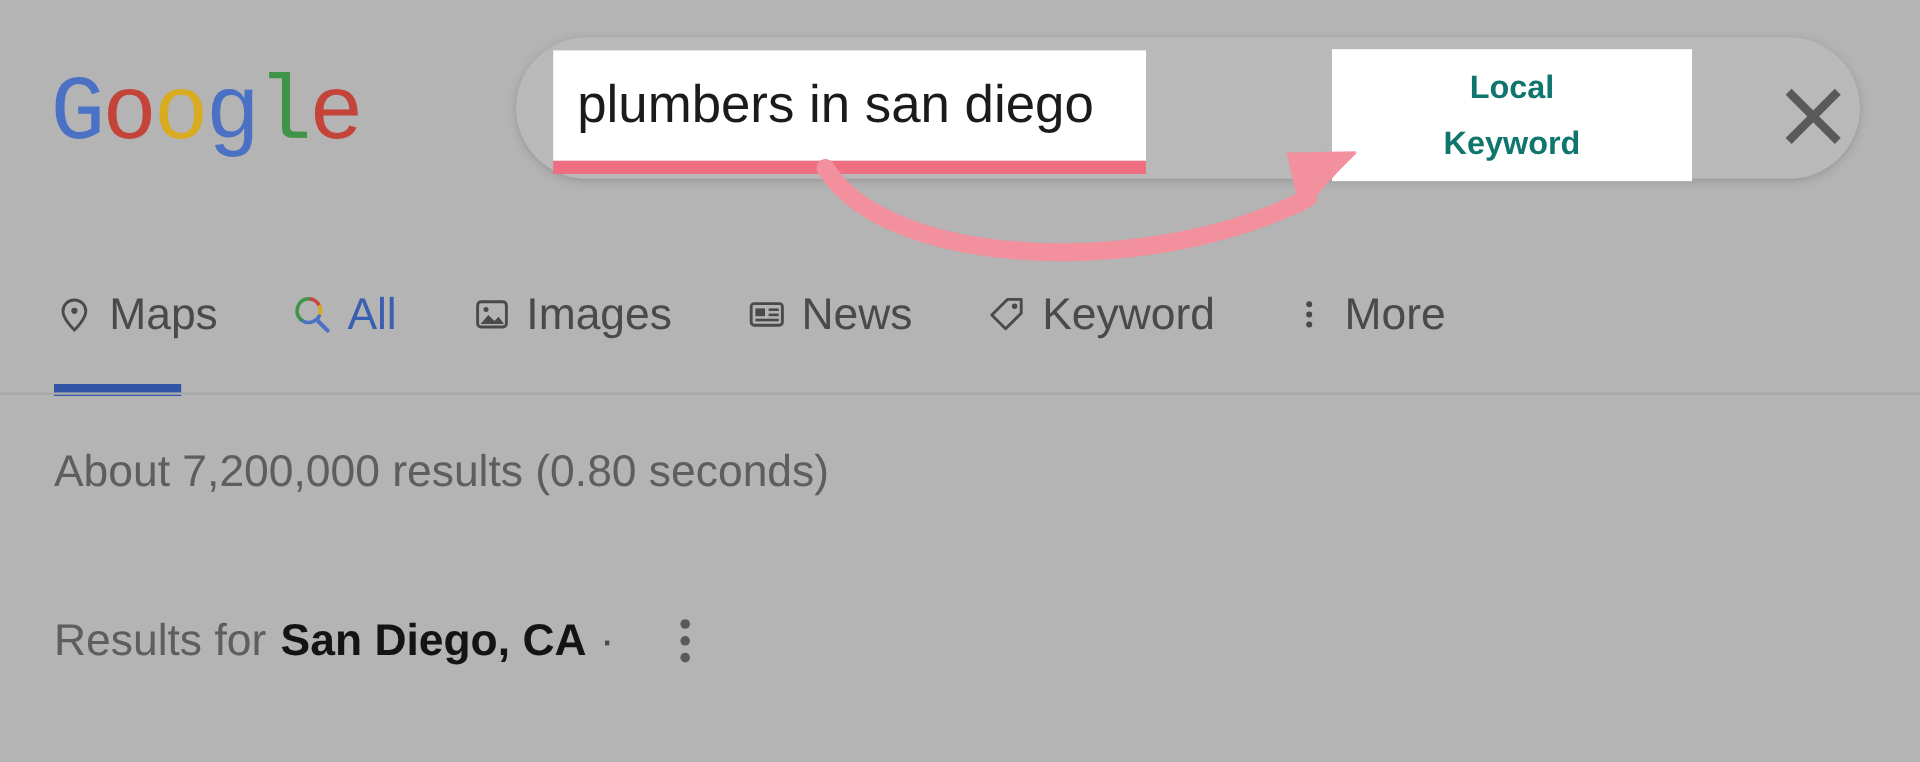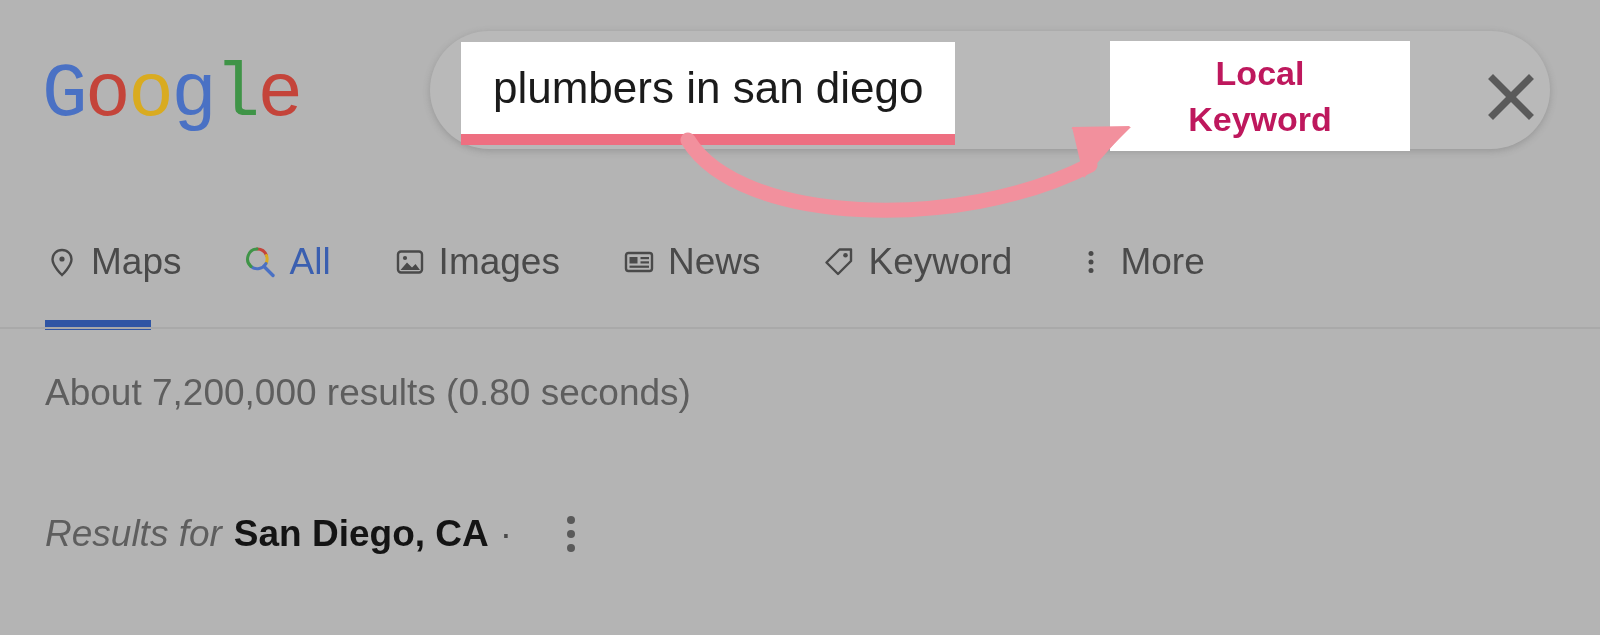--- a/index.html
+++ b/index.html
@@ -68,21 +68,21 @@
     width: 494px;
     height: 92px;
     background: #ffffff;
     display: flex;
     align-items: center;
   }
   .query-text {
     font-family: "Liberation Sans", sans-serif;
     font-size: 44px;
     color: #1b1b1b;
-    padding-left: 32px;
+    padding-left: 20px;
     letter-spacing: 0px;
     white-space: nowrap;
   }
   .query-underline {
     position: absolute;
     left: 461px;
     top: 134px;
     width: 494px;
     height: 11px;
     background: #ee6f81;
@@ -97,23 +97,23 @@
     height: 110px;
     background: #ffffff;
     display: flex;
     flex-direction: column;
     align-items: center;
     justify-content: center;
   }
   .callout-line {
     font-family: "Liberation Sans", sans-serif;
     font-weight: bold;
-    font-size: 34px;
+    font-size: 27px;
     line-height: 46px;
-    color: #be185d;
+    color: #0f766e;
     white-space: nowrap;
   }
 
   
   .close-x {
     position: absolute;
     left: 1487px;
     top: 73px;
     width: 48px;
     height: 48px;
@@ -201,21 +201,20 @@
     left: 45px;
     top: 512px;
     display: flex;
     align-items: center;
     white-space: nowrap;
   }
   .loc-prefix {
     font-family: "Liberation Sans", sans-serif;
     font-size: 37px;
     color: #5e5e5e;
-    font-style: italic;
   }
   .loc-place {
     font-family: "Liberation Sans", sans-serif;
     font-size: 37px;
     font-weight: bold;
     color: #141414;
     margin-left: 12px;
   }
   .loc-sep {
     font-family: "Liberation Sans", sans-serif;

